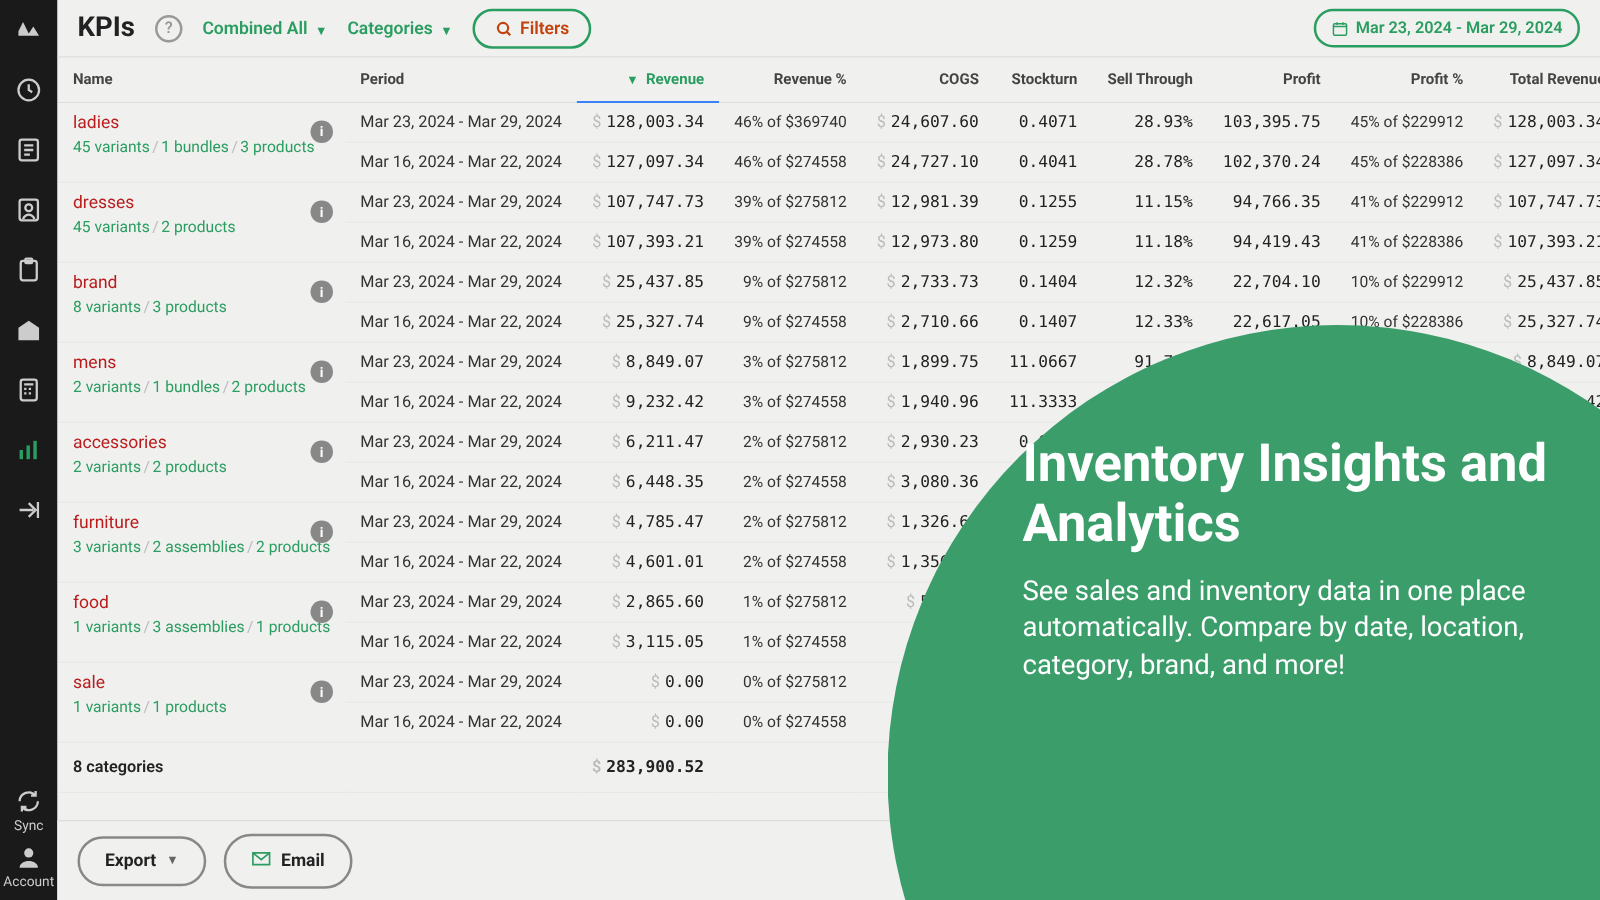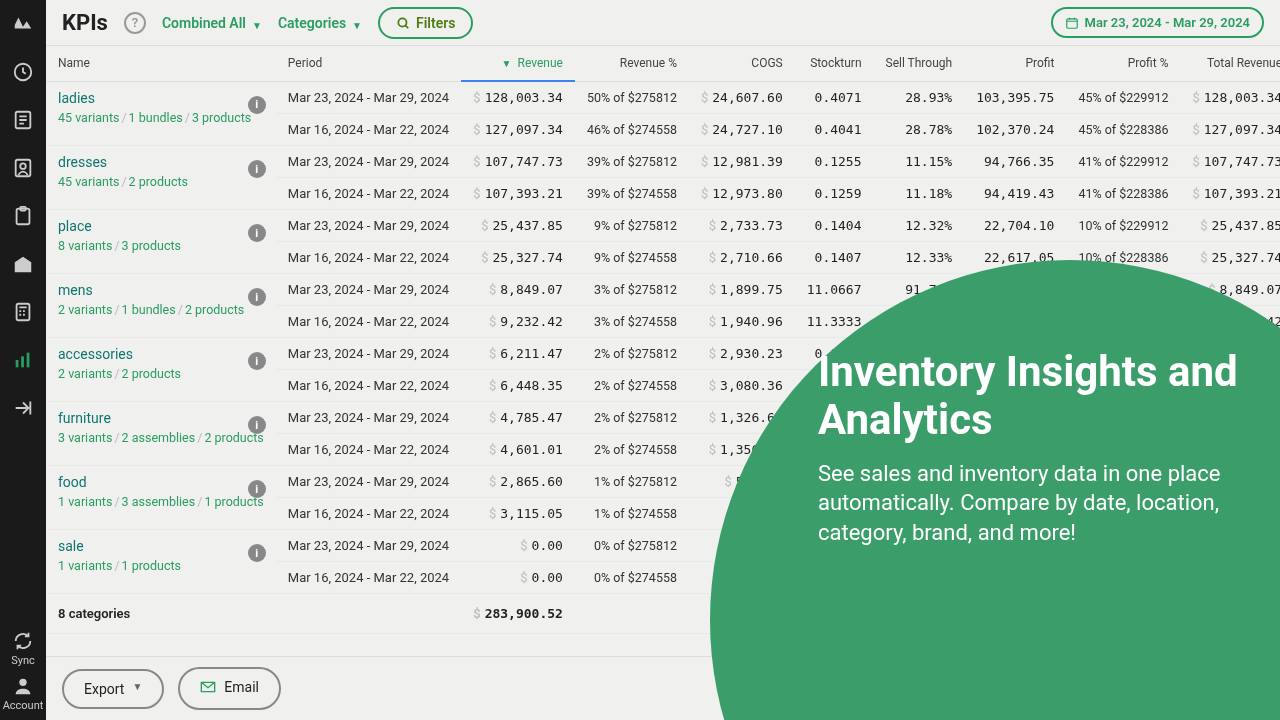--- a/index.html
+++ b/index.html
@@ -13,46 +13,46 @@
 .sidenav .bottom-item { display:flex; flex-direction:column; align-items:center; color:#ccc; font-size:11px; cursor:pointer; gap:2px;}
 .sidenav svg { width:22px; height:22px; }
 
 .main { position:absolute; left:46px; top:0; right:0; height:720px; background:#f0f0ef; display:flex; flex-direction:column; }
 
 .topbar { height:46px; display:flex; align-items:center; padding:0 16px; gap:16px; border-bottom:1px solid #ddd; }
 .topbar h1 { font-size:22px; font-weight:700; color:#222; }
 .help-icon { width:22px; height:22px; border:2px solid #999; border-radius:50%; display:flex; align-items:center; justify-content:center; color:#999; font-size:13px; font-weight:600; cursor:pointer;}
 .dropdown { color:#2a9d60; font-weight:600; font-size:14px; display:flex; align-items:flex-end; gap:6px; cursor:pointer;}
 .dropdown .caret { font-size:10px; }
-.filters-btn { border:2px solid #2a9d60; border-radius:18px; padding:6px 16px; color:#4d7c0f; font-weight:600; font-size:14px; display:flex; align-items:center; gap:6px; cursor:pointer;justify-content:center;}
+.filters-btn { border:2px solid #2a9d60; border-radius:18px; padding:6px 16px; color:#c2410c; font-weight:600; font-size:14px; display:flex; align-items:center; gap:6px; cursor:pointer;justify-content:center;}
 .topbar-spacer { flex:1; }
 .date-range { border:2px solid #2a9d60; border-radius:18px; padding:6px 12px; color:#2a9d60; font-weight:600; font-size:13px; display:flex; align-items:center; gap:6px; cursor:pointer; white-space:nowrap; overflow:hidden;}
 
 .table-wrap { flex:1; overflow:auto; }
 table { width:100%; border-collapse:collapse; font-size:13px; color:#222; }
-thead th { text-align:right; font-weight:400; font-size:12px; color:#444; padding:10px 12px; background:#f0f0ef; border-bottom:1px solid #ddd; position:sticky; top:0; white-space:nowrap;margin-left:40px;}
+thead th { text-align:right; font-weight:700; font-size:12px; color:#444; padding:10px 12px; background:#f0f0ef; border-bottom:1px solid #ddd; position:sticky; top:0; white-space:nowrap;margin-left:40px;}
 thead th.name-col { text-align:left; }
 thead th.period-col { text-align:left; }
 thead th.revenue-col { color:#2a9d60; border-bottom:2px solid #3b82f6; }
 thead th.revenue-col .sort-caret { color:#2a9d60; margin-right:6px; font-size:10px;}
 tbody tr { border-bottom:1px solid #e8e8e6; }
 tbody tr.period-row td { padding:8px 12px; white-space:nowrap; }
 td.num { text-align:right; font-family:ui-monospace,Menlo,monospace; font-size:13px; }
 td.num .dollar { color:#bbb; margin-right:4px; }
 td.pct { text-align:right; font-size:12.5px; color:#333;}
 .cat-cell { vertical-align:top; padding:10px 12px; text-align:left; position:relative; }
-.cat-name { font-size:14px; color:#0f766e; margin-bottom:4px; }
+.cat-name { font-size:14px; color:#b91c1c; margin-bottom:4px; }
 .cat-meta { font-size:12.5px; color:#2a9d60; }
 .cat-meta .slash { color:#bbb; margin:0 2px; }
 .info-ico { position:absolute; right:10px; top:14px; width:18px; height:18px; border-radius:50%; background:#888; color:#fff; font-size:11px; font-weight:700; display:flex; align-items:center; justify-content:center; cursor:pointer;}
 tbody tr.summary td { font-weight:600; padding:12px; }
 .period-col-cell { text-align:left; font-size:13px; color:#333; }
 
 .footer { height:64px; display:flex; align-items:center; padding:0 16px; gap:14px; border-top:1px solid #ddd; background:#f0f0ef;}
-.export-btn, .email-btn { border:2px solid #888; border-radius:22px; padding:10px 20px; font-size:14px; font-weight:400; color:#222; display:flex; align-items:flex-start; gap:8px; cursor:pointer; background:transparent;}
+.export-btn, .email-btn { border:2px solid #888; border-radius:22px; padding:10px 20px; font-size:14px; font-weight:700; color:#222; display:flex; align-items:center; gap:8px; cursor:pointer; background:transparent;}
 .export-btn .caret { font-size:10px; color:#666;}
 .email-btn .mail-ico { color:#2a9d60; }
 
 .overlay { position:absolute; right:-150px; bottom:-260px; width:720px; height:720px; border-radius:50%; background:#3a9d6a; display:flex; flex-direction:column; justify-content:flex-start; padding:88px 120px 0 108px; color:#fff; }
 .overlay h2 { font-size:42px; font-weight:700; line-height:1.15; margin-bottom:14px; }
 .overlay p { font-size:22px; line-height:1.35; }
 
 .name-col { width:250px; }
 .period-col { width:175px; }
 .rev-col { width:95px;}
@@ -198,21 +198,21 @@
       </thead>
       <tbody id="tbody">
           <tr class="period-row">
             <td class="cat-cell" rowspan="2">
         <div class="cat-name">ladies</div>
         <div class="cat-meta"><span>45 variants</span><span class="slash">/</span><span>1 bundles</span><span class="slash">/</span><span>3 products</span></div>
         <div class="info-ico">i</div>
       </td>
             <td class="period-col-cell">Mar 23, 2024 - Mar 29, 2024</td>
             <td class="num"><span class="dollar">$</span>128,003.34</td>
-            <td class="pct">50% of $275812</td>
+            <td class="pct">46% of $369740</td>
             <td class="num"><span class="dollar">$</span>24,607.60</td>
             <td class="num">0.4071</td>
             <td class="num">28.93%</td>
             <td class="num">103,395.75</td>
             <td class="pct">45% of $229912</td>
             <td class="num"><span class="dollar">$</span>128,003.34</td>
           </tr>
           <tr class="period-row">
             <td class="period-col-cell">Mar 16, 2024 - Mar 22, 2024</td>
             <td class="num"><span class="dollar">$</span>127,097.34</td>
@@ -246,21 +246,21 @@
             <td class="pct">39% of $274558</td>
             <td class="num"><span class="dollar">$</span>12,973.80</td>
             <td class="num">0.1259</td>
             <td class="num">11.18%</td>
             <td class="num">94,419.43</td>
             <td class="pct">41% of $228386</td>
             <td class="num"><span class="dollar">$</span>107,393.21</td>
           </tr>
           <tr class="period-row">
             <td class="cat-cell" rowspan="2">
-        <div class="cat-name">place</div>
+        <div class="cat-name">brand</div>
         <div class="cat-meta"><span>8 variants</span><span class="slash">/</span><span>3 products</span></div>
         <div class="info-ico">i</div>
       </td>
             <td class="period-col-cell">Mar 23, 2024 - Mar 29, 2024</td>
             <td class="num"><span class="dollar">$</span>25,437.85</td>
             <td class="pct">9% of $275812</td>
             <td class="num"><span class="dollar">$</span>2,733.73</td>
             <td class="num">0.1404</td>
             <td class="num">12.32%</td>
             <td class="num">22,704.10</td>

